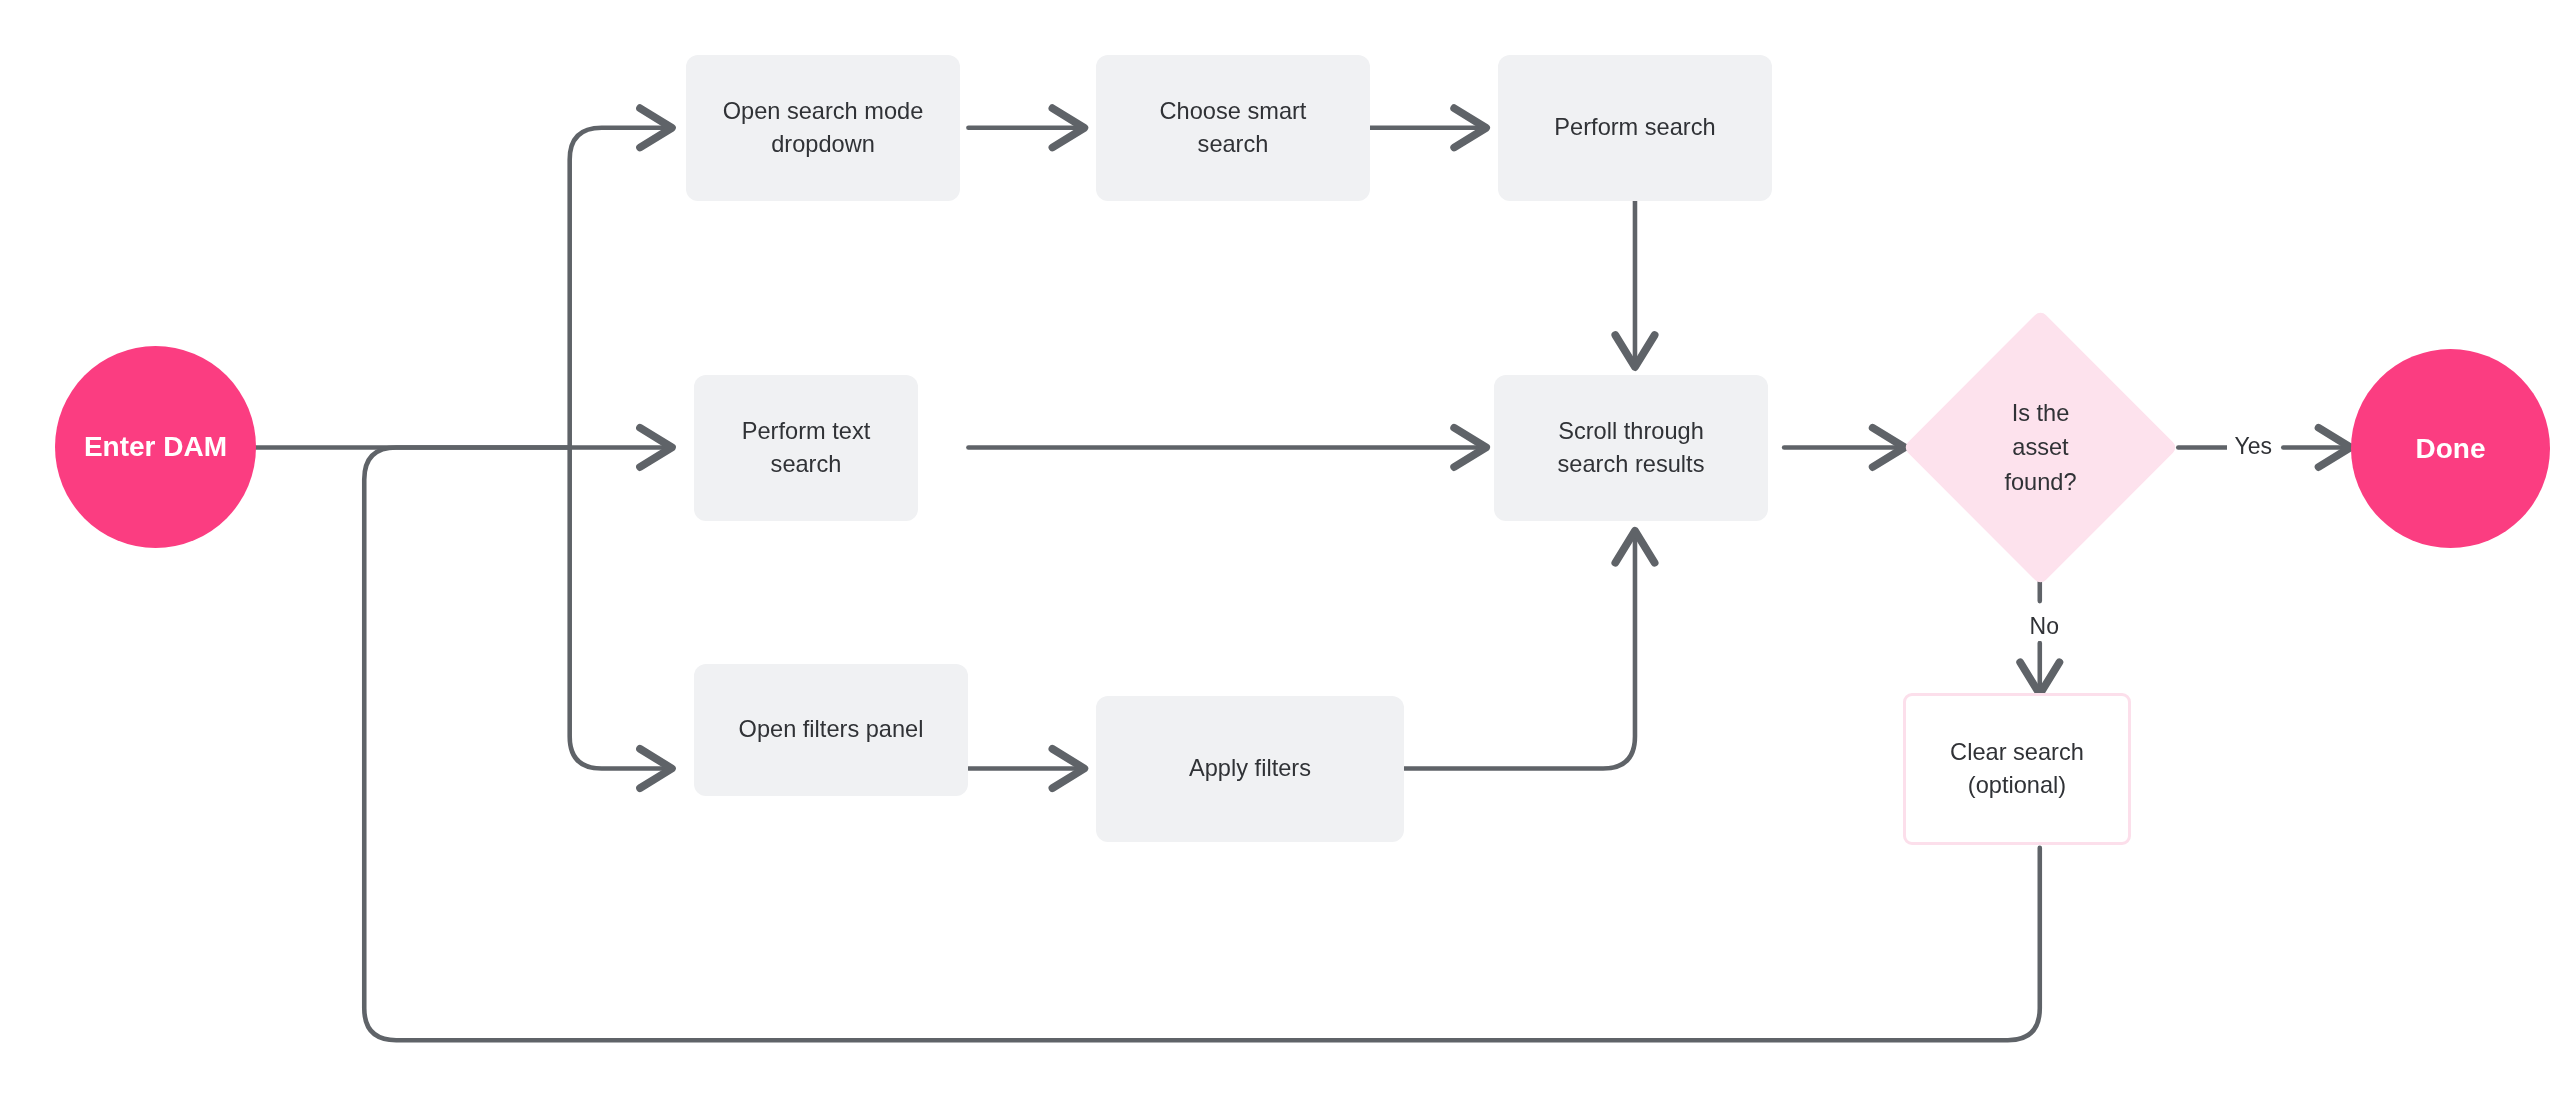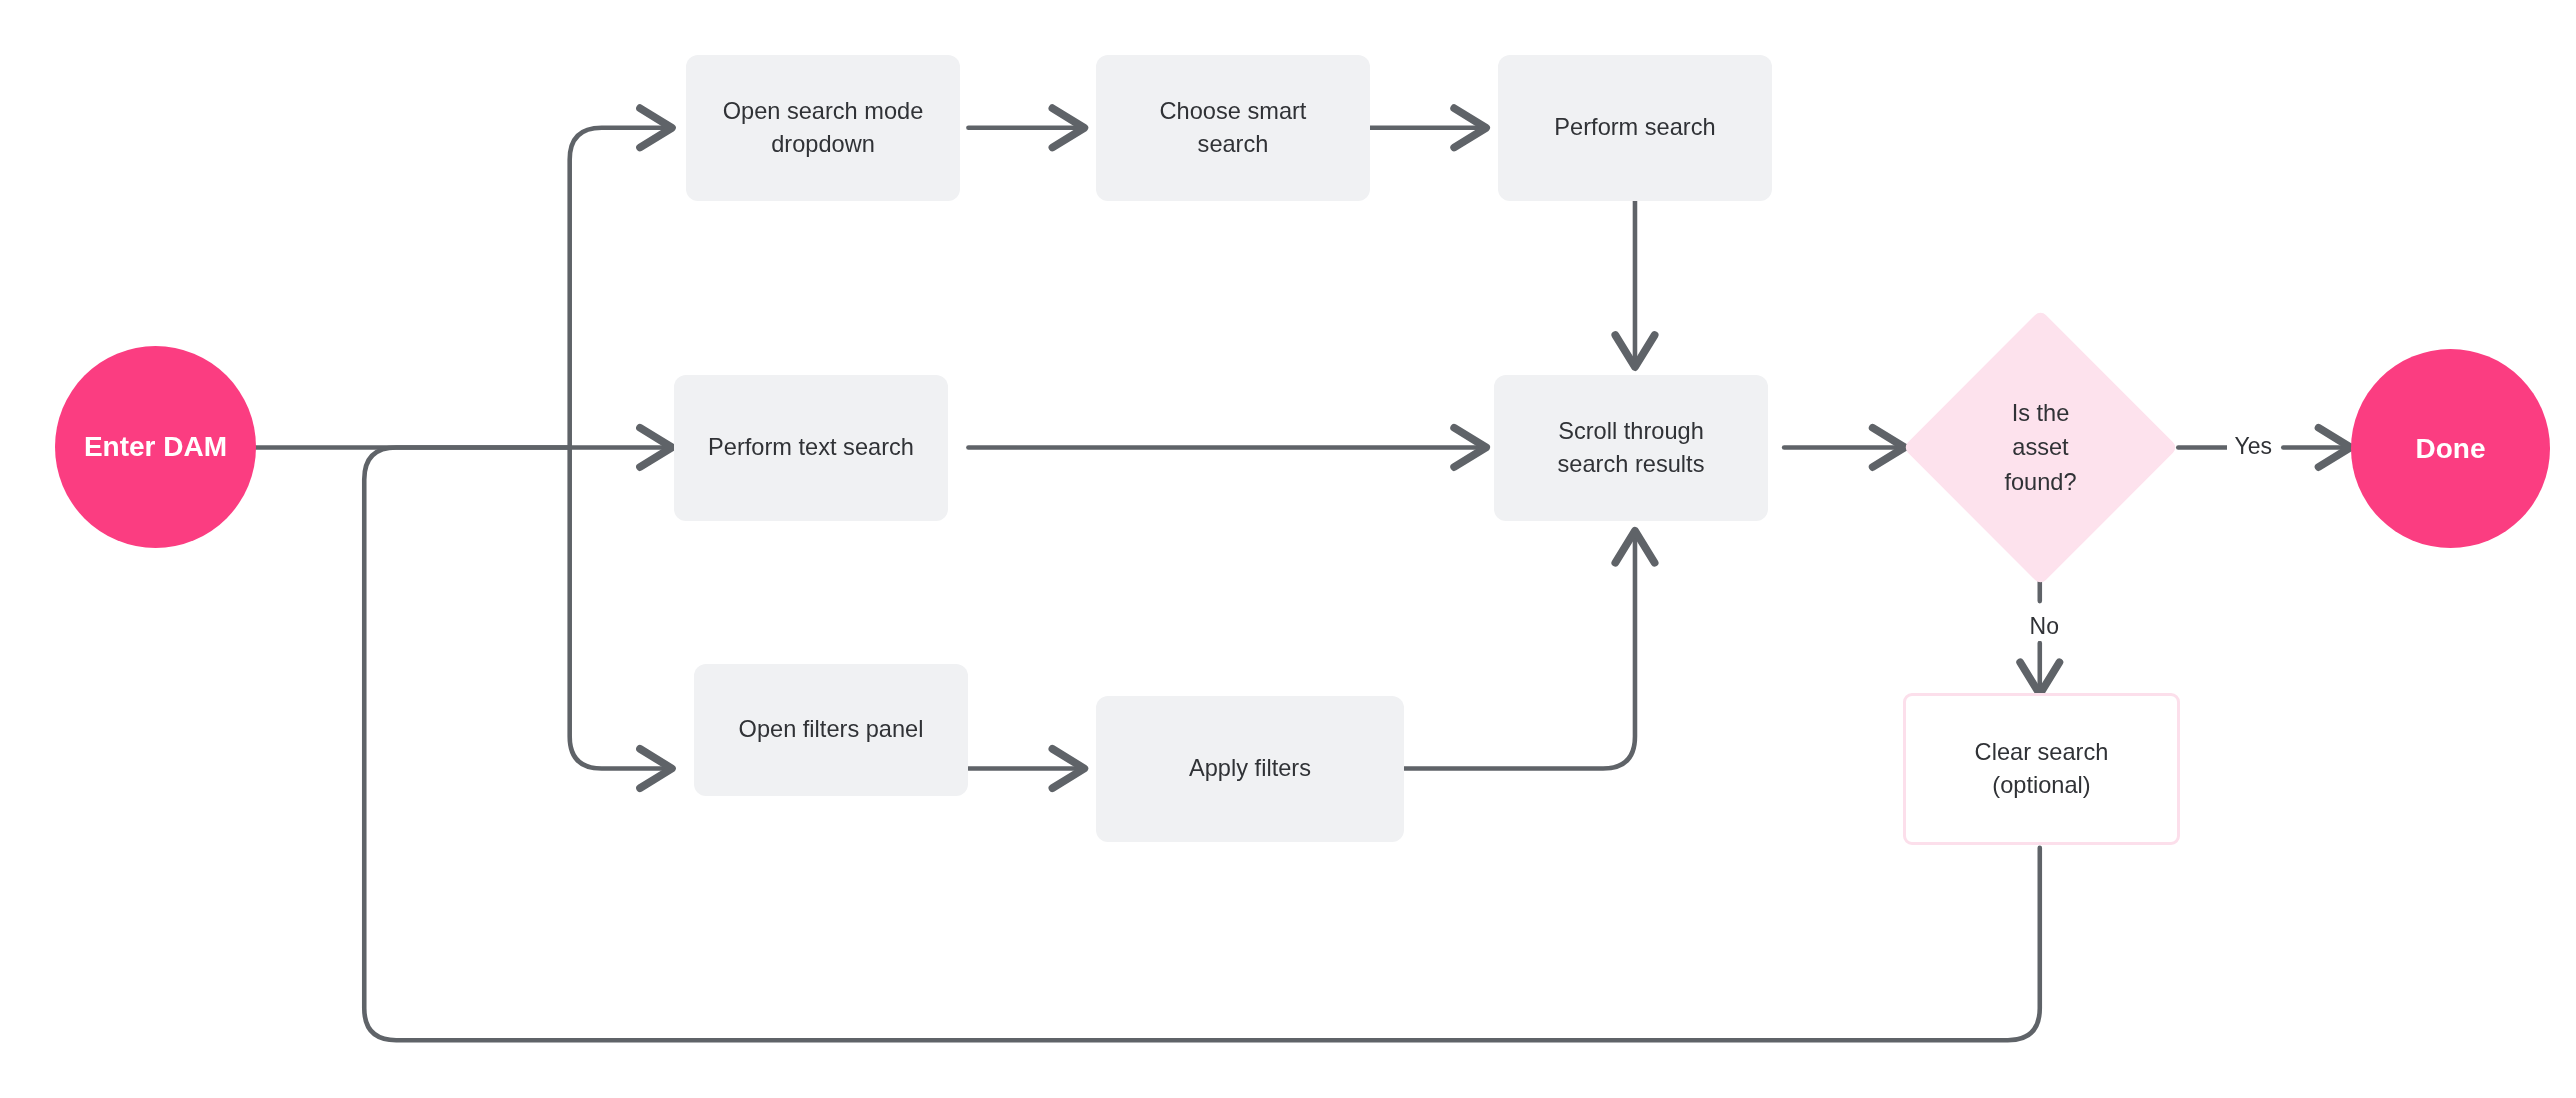--- a/index.html
+++ b/index.html
@@ -151,21 +151,21 @@
 
   <div class="node process-node" style="left:1096px; top:55px; width:274px; height:146px;">
     <span class="node-label">Choose smart
 search</span>
   </div>
 
   <div class="node process-node" style="left:1498px; top:55px; width:274px; height:146px;">
     <span class="node-label">Perform search</span>
   </div>
 
-  <div class="node process-node" style="left:674px; top:375px; width:274px; height:146px;">
+  <div class="node process-node" style="left:694px; top:375px; width:224px; height:146px;">
     <span class="node-label">Perform text search</span>
   </div>
 
   <div class="node process-node" style="left:1494px; top:375px; width:274px; height:146px;">
     <span class="node-label">Scroll through
 search results</span>
   </div>
 
   <div class="node process-node" style="left:694px; top:664px; width:274px; height:132px;">
     <span class="node-label">Open filters panel</span>
@@ -175,21 +175,21 @@
     <span class="node-label">Apply filters</span>
   </div>
 
   <div class="node decision-node" style="left:1943px; top:350px; width:195px; height:195px;text-align:center;">
     <span class="decision-shape"></span>
     <span class="node-label decision-text">Is the
 asset
 found?</span>
   </div>
 
-  <div class="node outline-node" style="left:1903px; top:693px; width:277px; height:152px;">
+  <div class="node outline-node" style="left:1903px; top:693px; width:228px; height:152px;">
     <span class="node-label">Clear search
 (optional)</span>
   </div>
 
   <div class="node terminal-node" style="left:2351px; top:349px; width:199px; height:199px;">
     <span class="node-label">Done</span>
   </div>
 
   <div class="edge-label" style="left:2227px; top:431px;">Yes</div>
 

